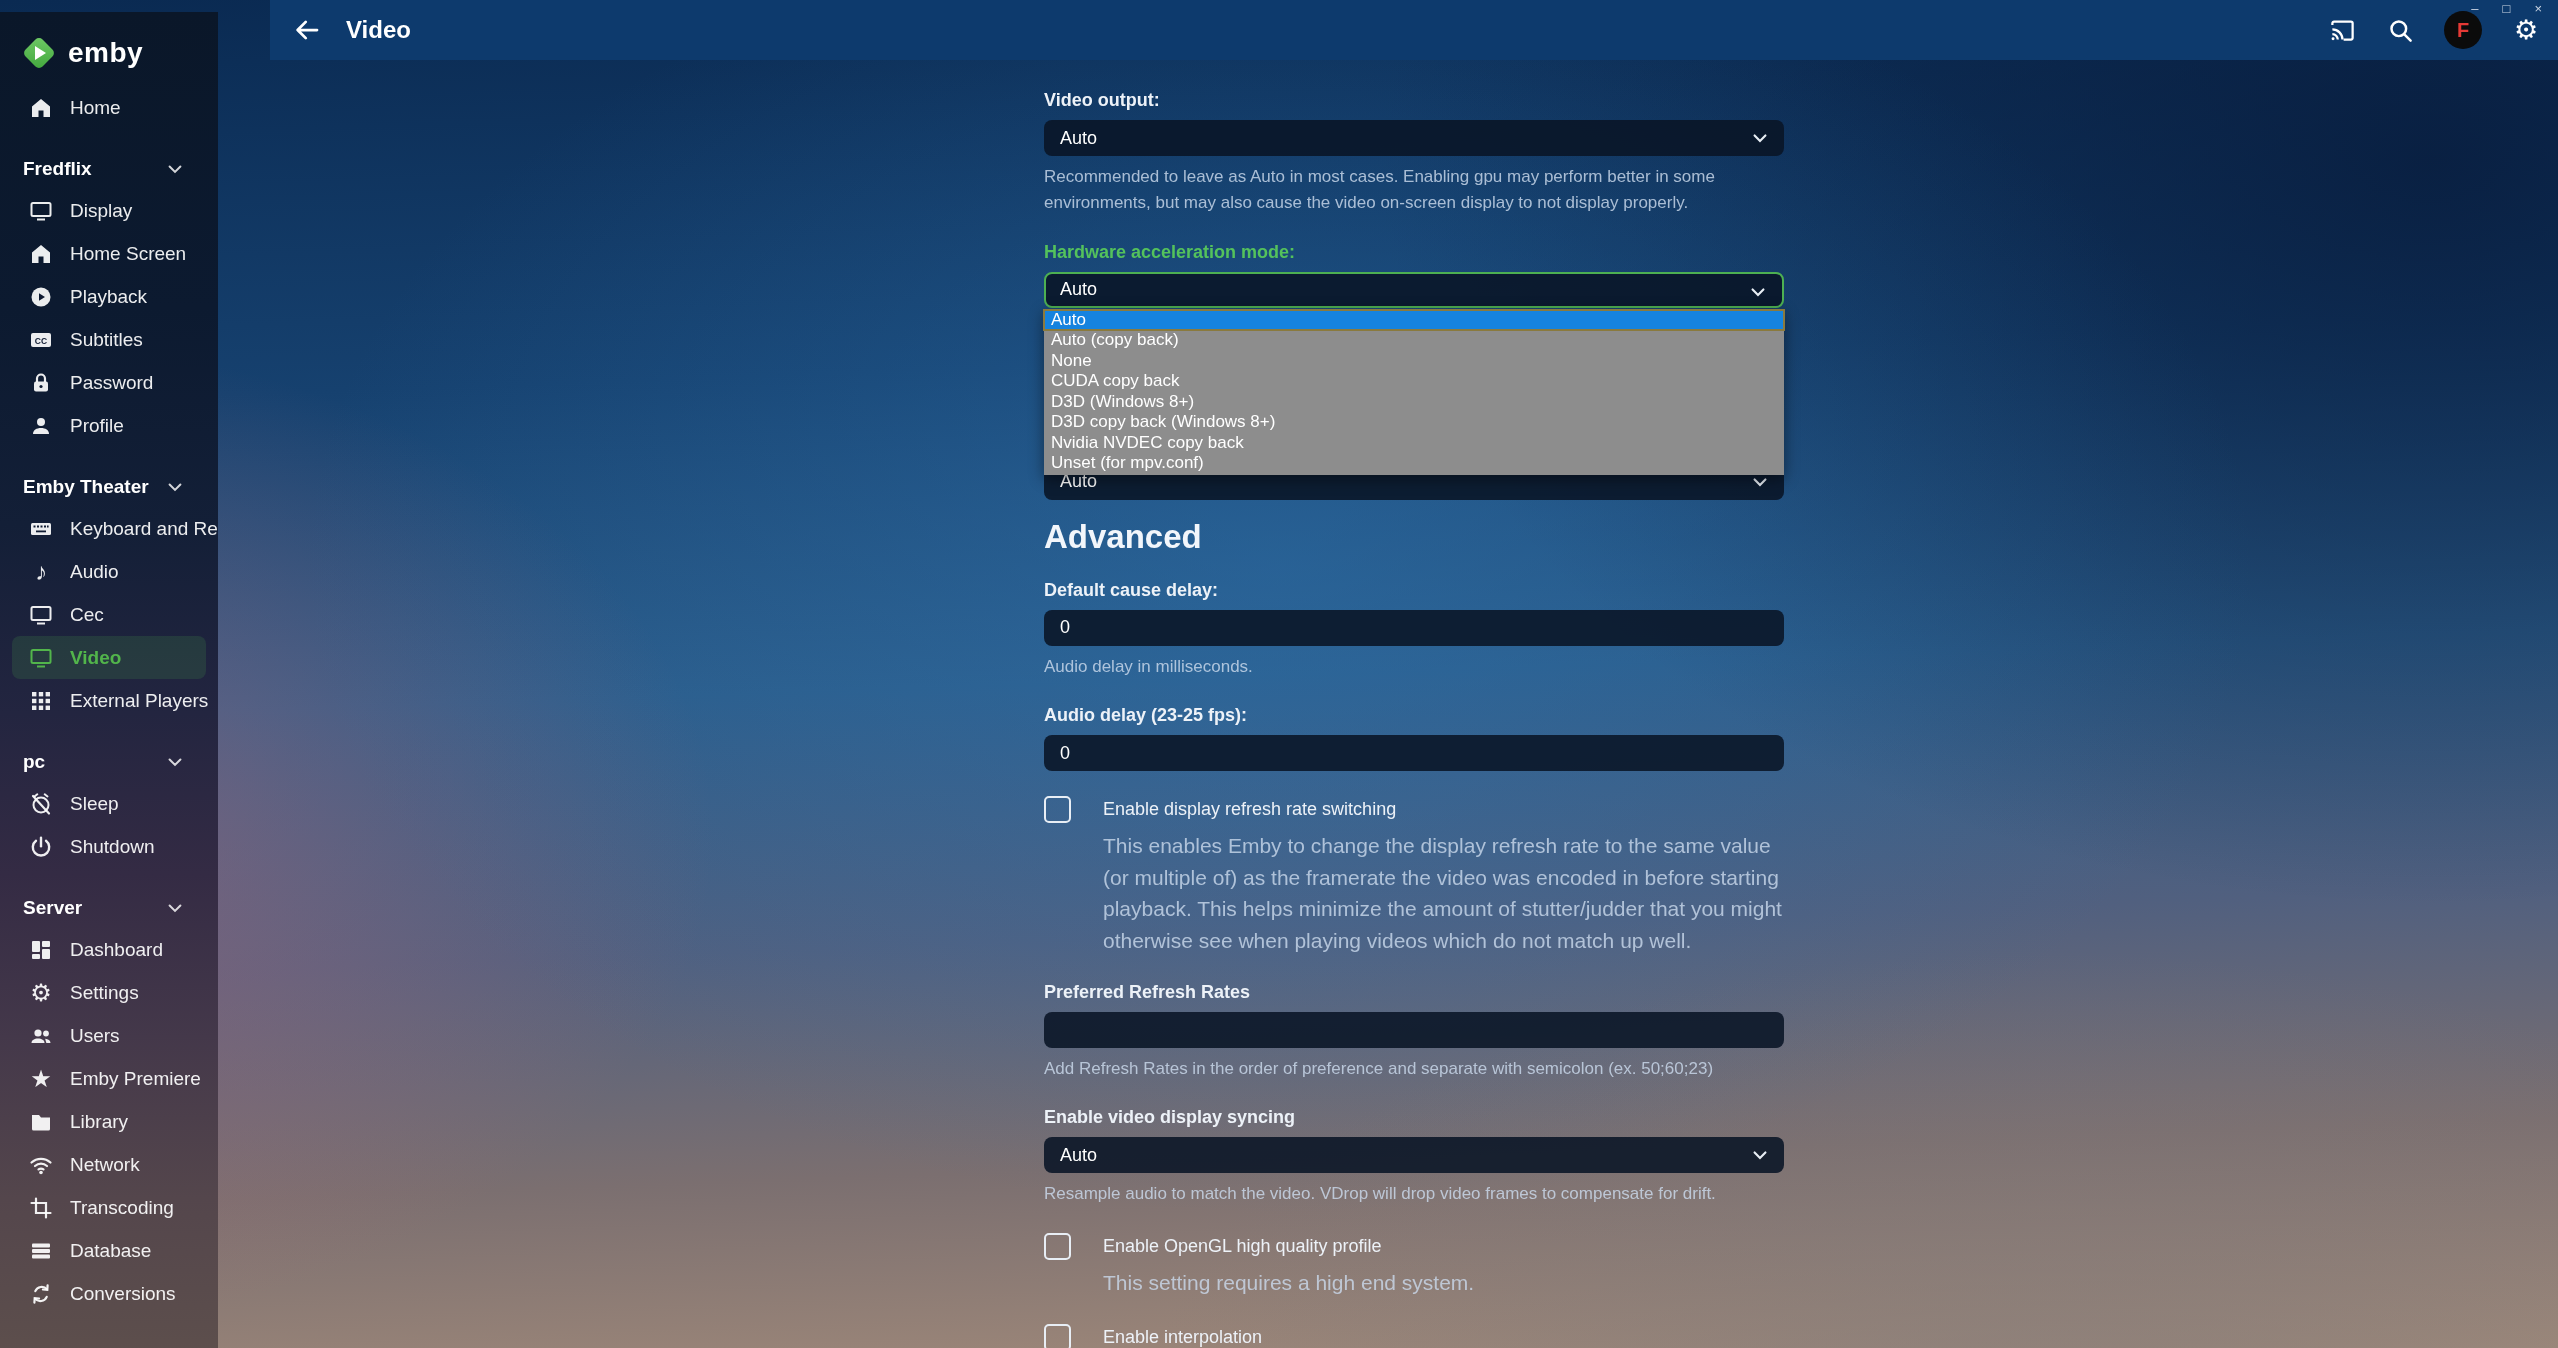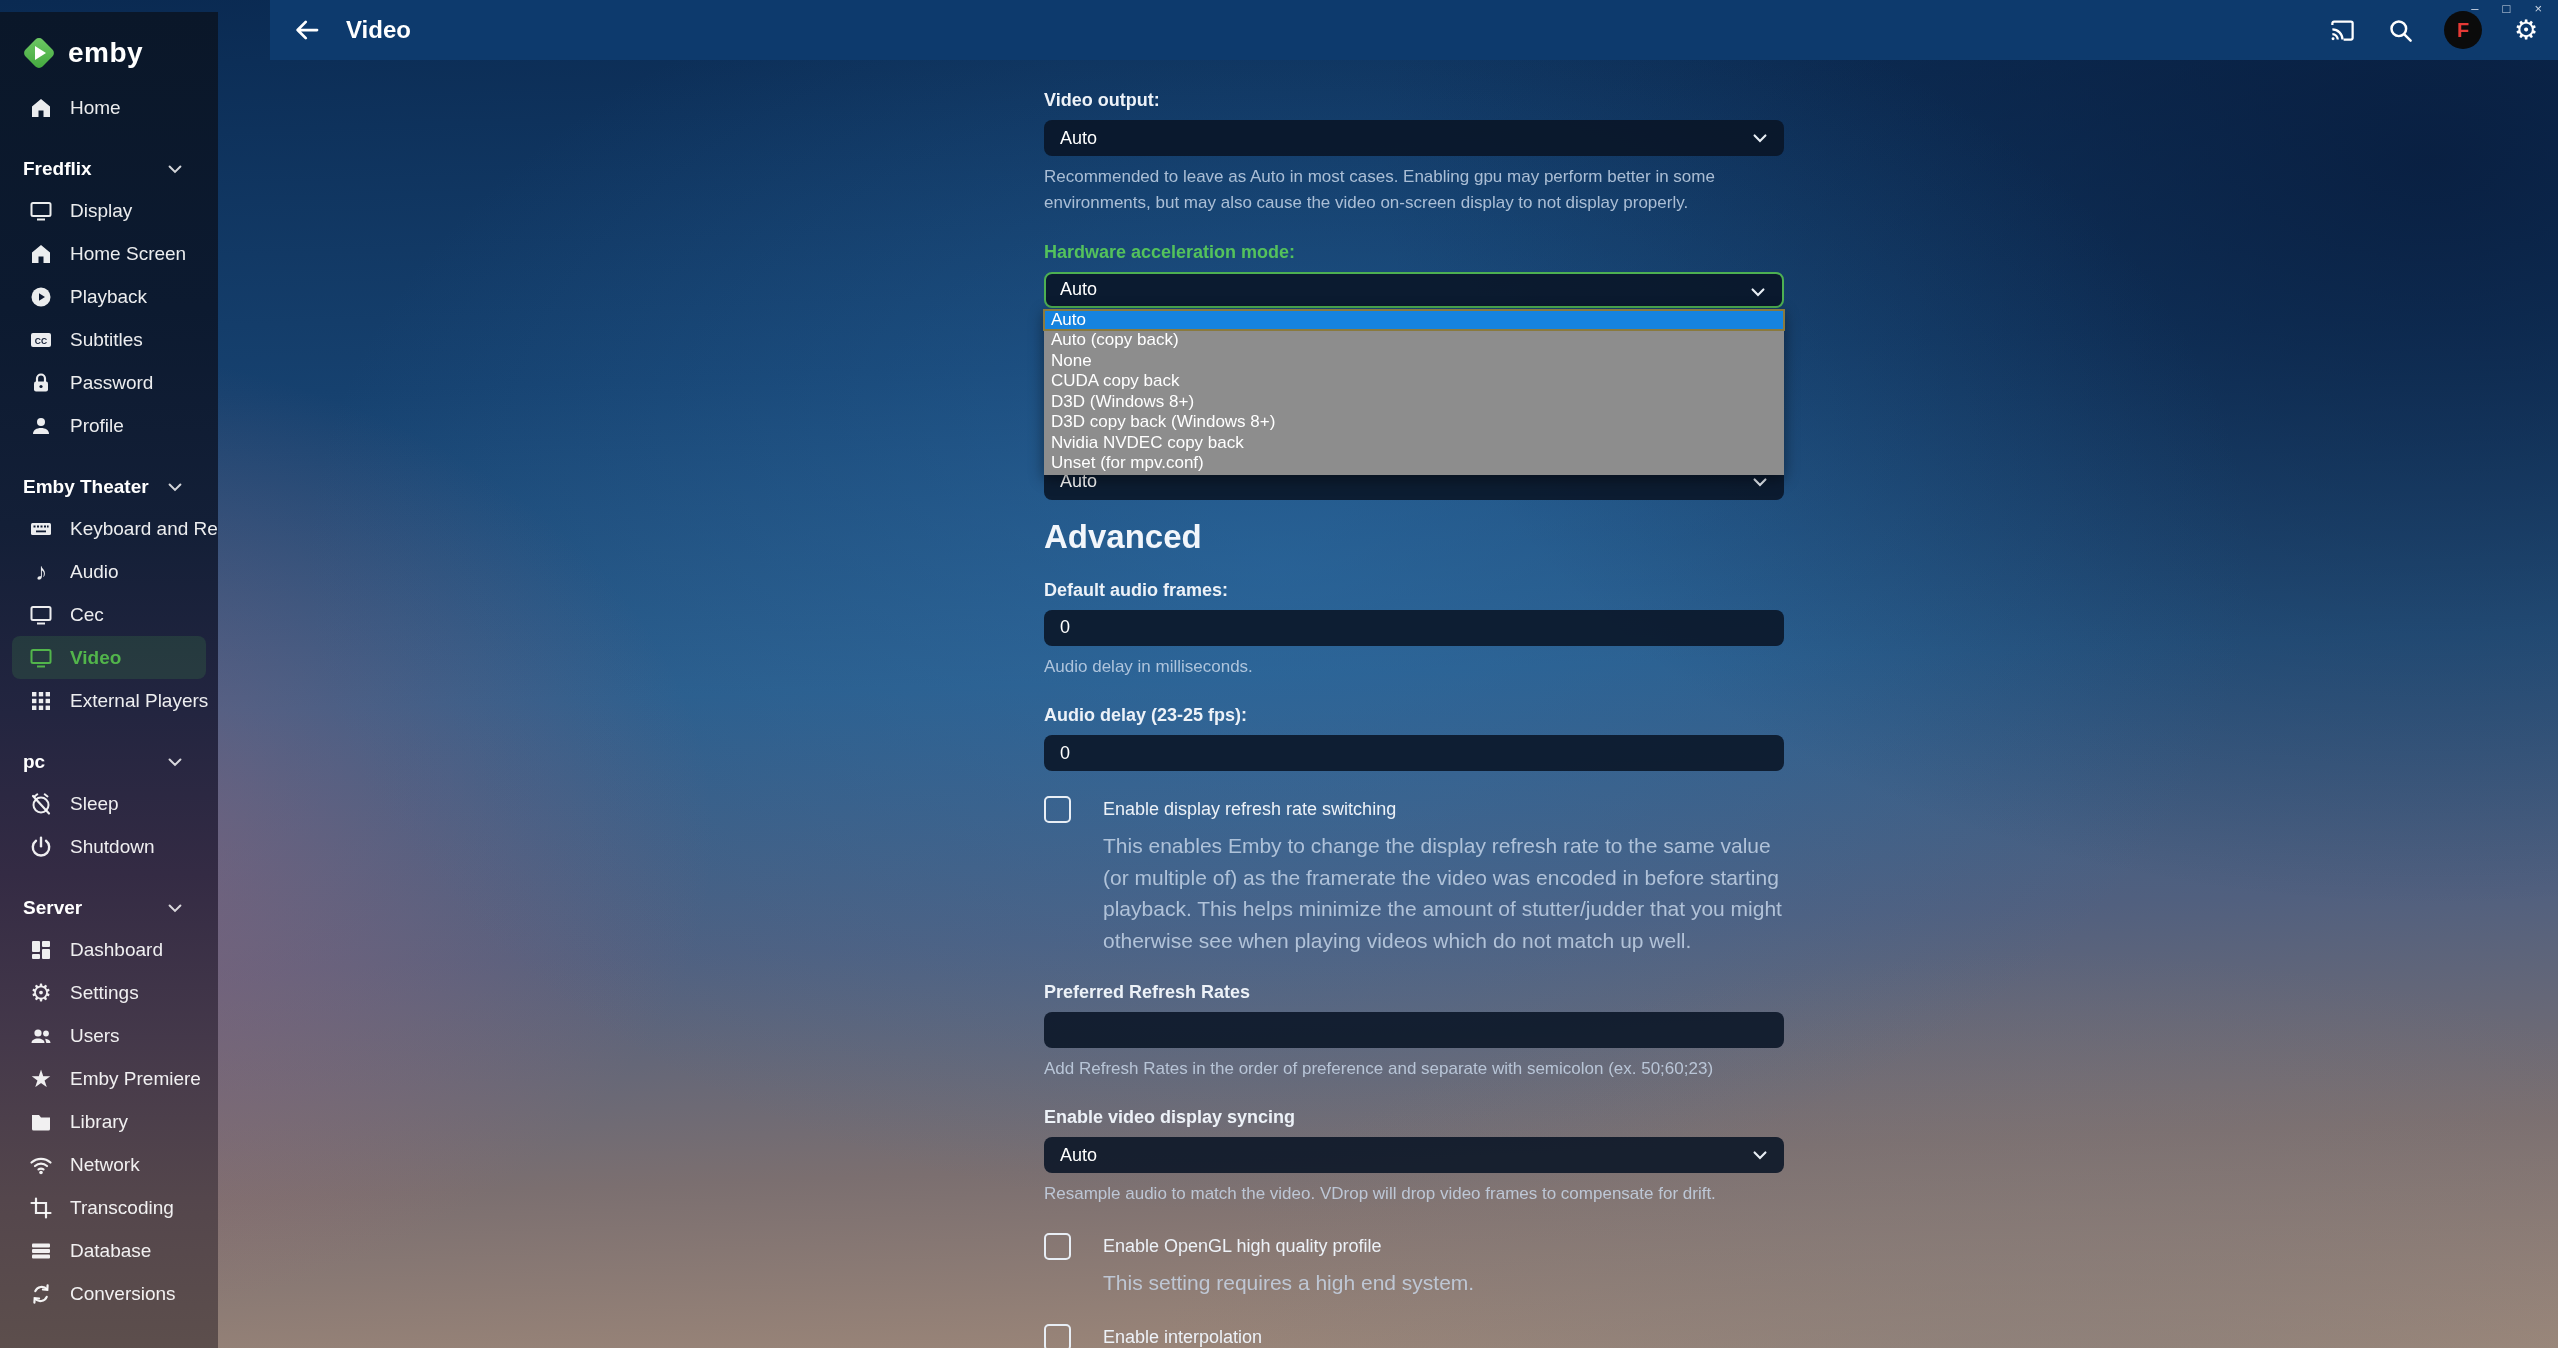--- a/index.html
+++ b/index.html
@@ -451,21 +451,21 @@
         <span class="chev">
           <svg width="20" height="20" viewBox="0 0 24 24">
               <path d="M5.5 9l6.5 6.5L18.5 9" fill="none" stroke="currentColor" stroke-width="2.6" stroke-linecap="round"></path>
             </svg>
         </span>
       </div>
 
       <div class="adv-title">Advanced</div>
 
       <div class="group">
-        <div class="f-label">Default audio frames:</div>
+        <div class="f-label">Default cause delay:</div>
         <input class="inp" type="text" value="0" style="">
         <div class="helper">Audio delay in milliseconds.</div>
       </div>
 
       <div class="group">
         <div class="f-label">Audio delay (23-25 fps):</div>
         <input class="inp" type="text" value="0" style="">
       </div>
 
       <div class="chk-group">

